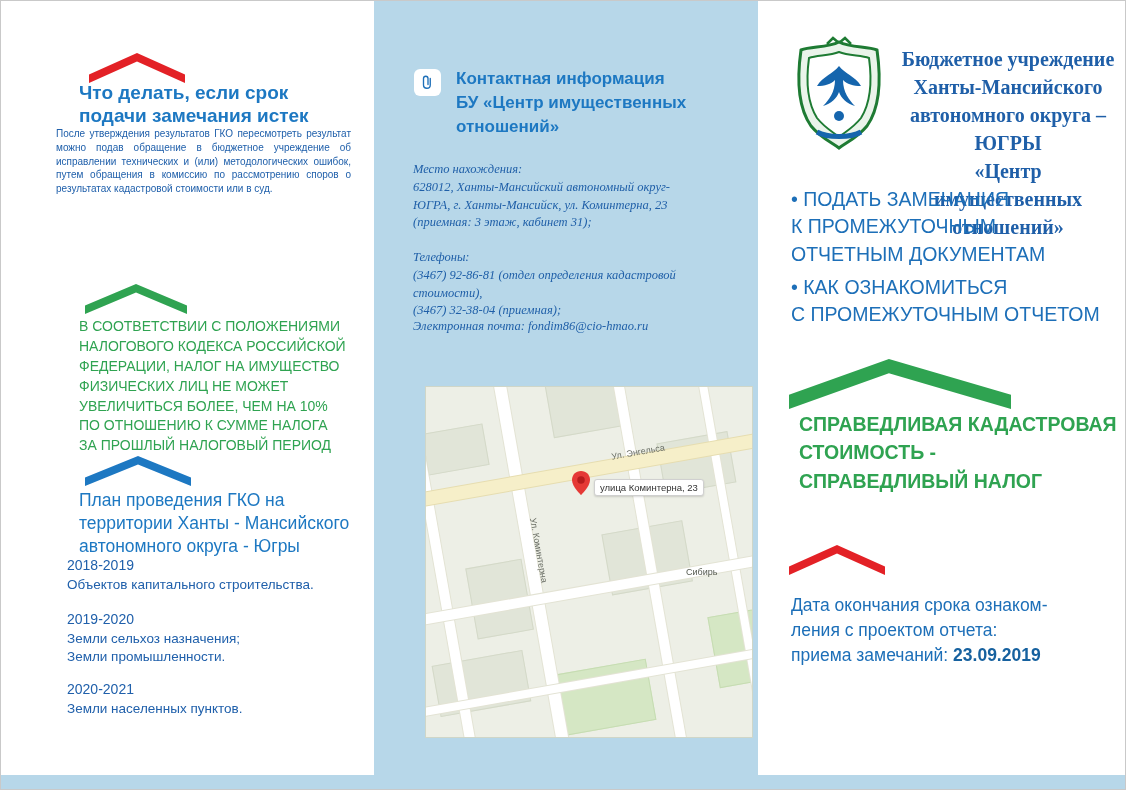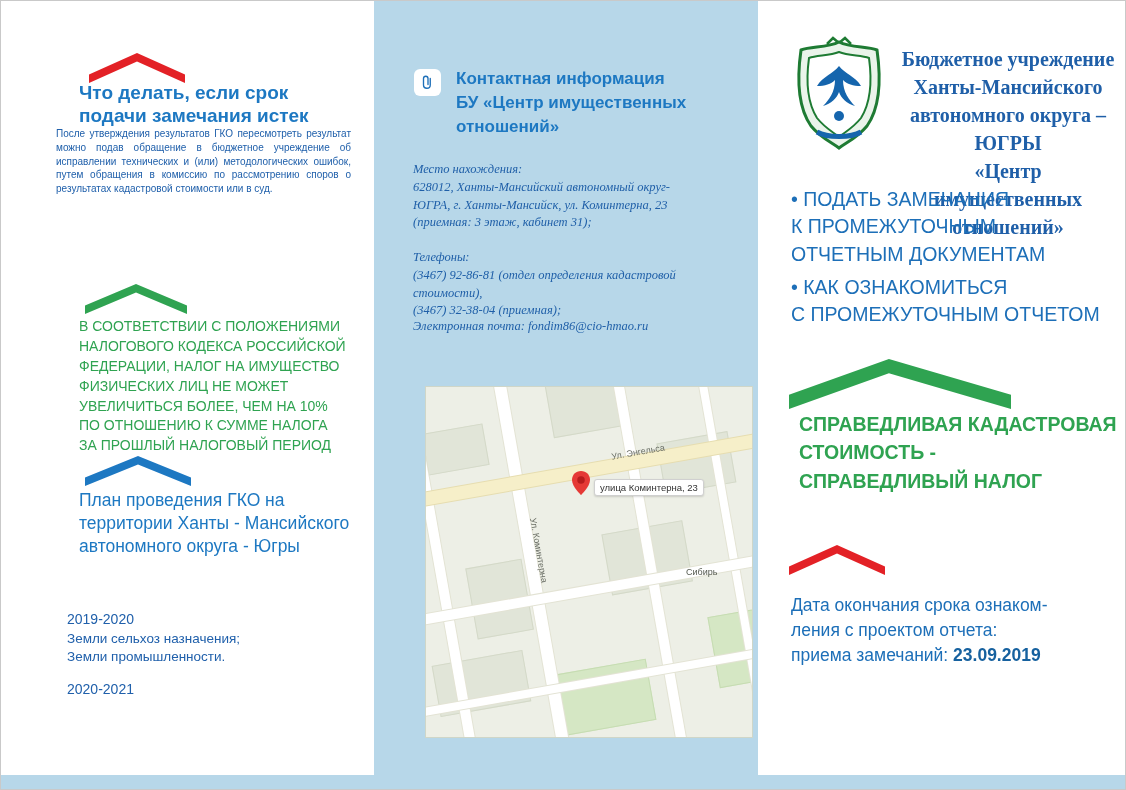--- a/index.html
+++ b/index.html
@@ -102,27 +102,32 @@
 ЗА ПРОШЛЫЙ НАЛОГОВЫЙ ПЕРИОД</p>
 
   <svg class="chev chev-blue l-chev3" viewBox="0 0 100 42" preserveAspectRatio="none">
       <polygon points="0,30 50,0 100,30 100,42 50,12 0,42"></polygon>
     </svg>
 
   <h3 class="l-plan-title pre">План проведения ГКО на
 территории Ханты - Мансийского
 автономного округа - Югры</h3>
 
+  <div class="plan-item pi-1">
+    <p class="years">2018-2019</p>
+    <p class="desc pre">Объектов капитального строительства.</p>
+  </div>
   <div class="plan-item pi-2">
     <p class="years">2019-2020</p>
     <p class="desc pre">Земли сельхоз назначения;
 Земли промышленности.</p>
   </div>
   <div class="plan-item pi-3">
     <p class="years">2020-2021</p>
+    <p class="desc pre">Земли населенных пунктов.</p>
   </div>
 
   <div class="clip-box">
     <svg viewBox="0 0 24 24" width="18" height="18">
       <path d="M15 6 v8.5 a4.5 4.5 0 0 1 -9 0 V6 a3 3 0 0 1 6 0 v8" fill="none" stroke="#1d6fb8" stroke-width="1.8" stroke-linecap="round"></path>
     </svg>
   </div>
 
   <h2 class="m-title pre">Контактная информация
 БУ «Центр имущественных

